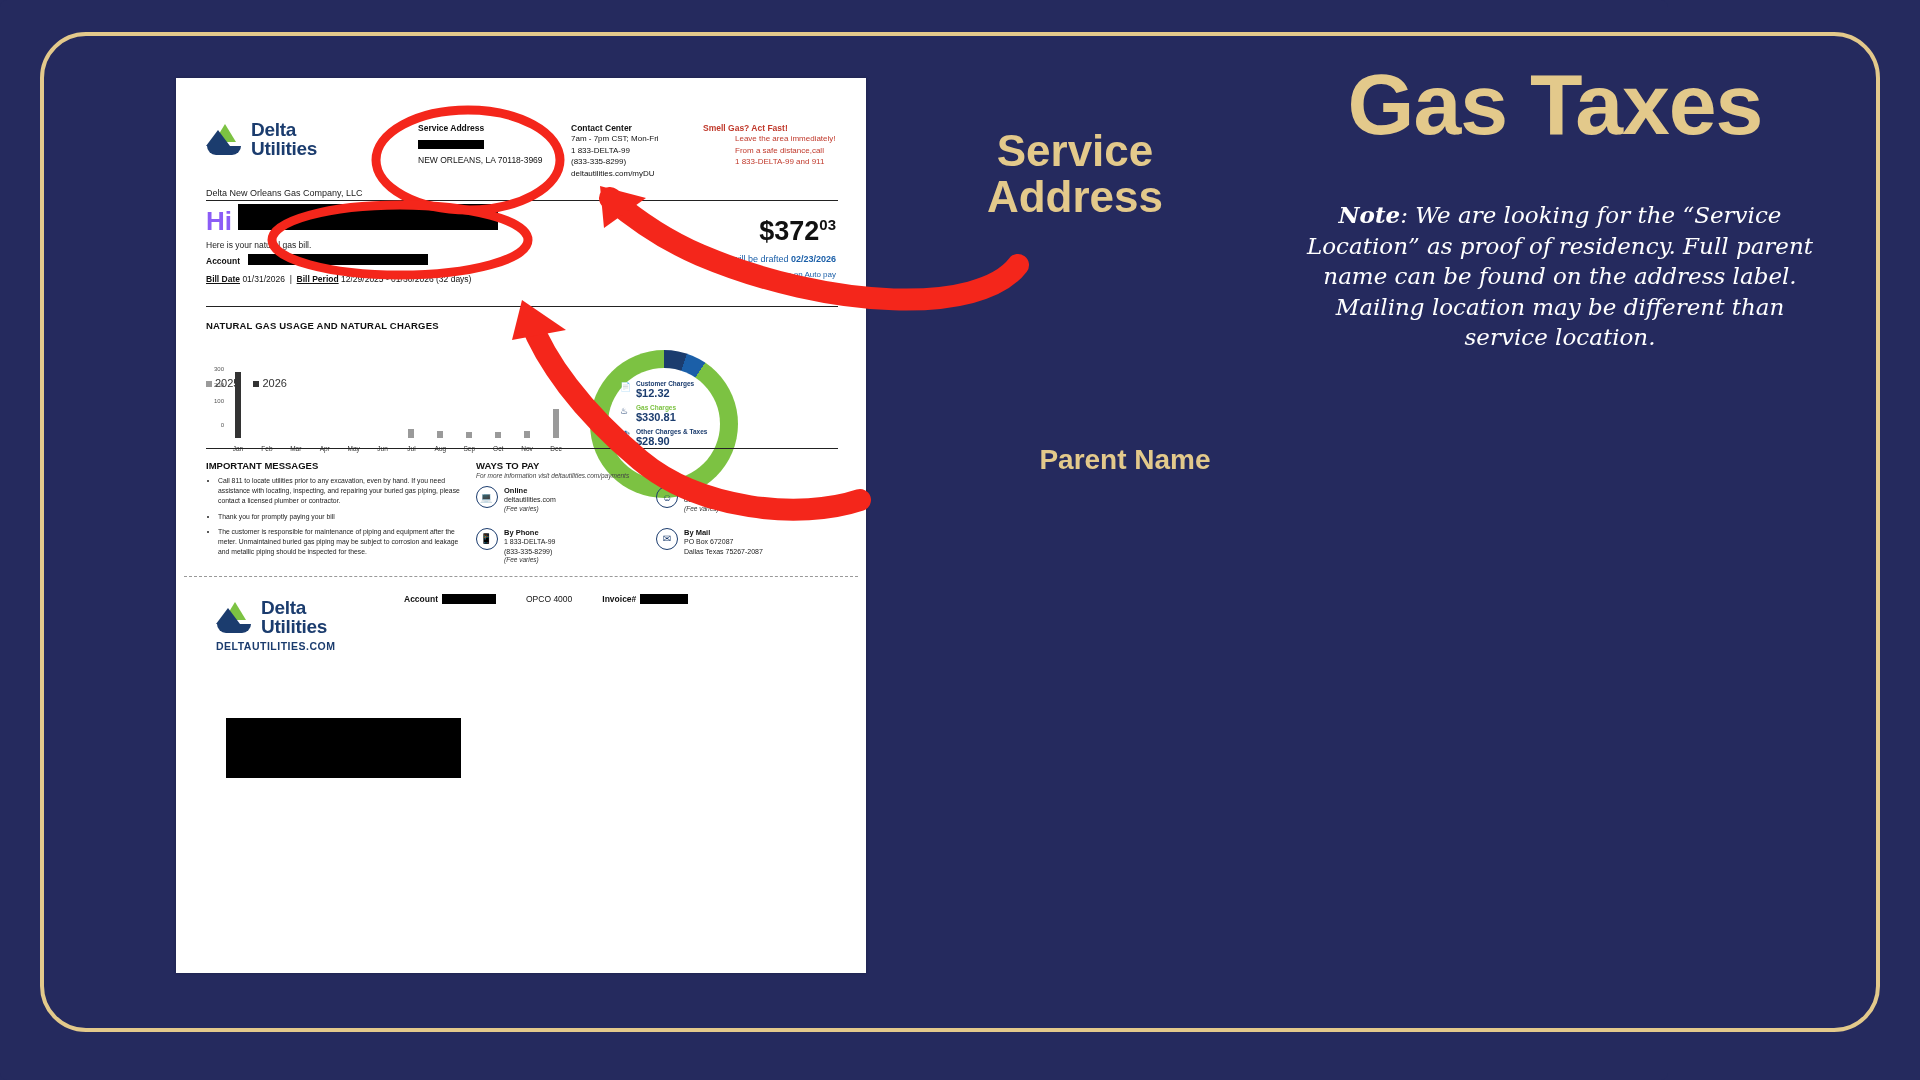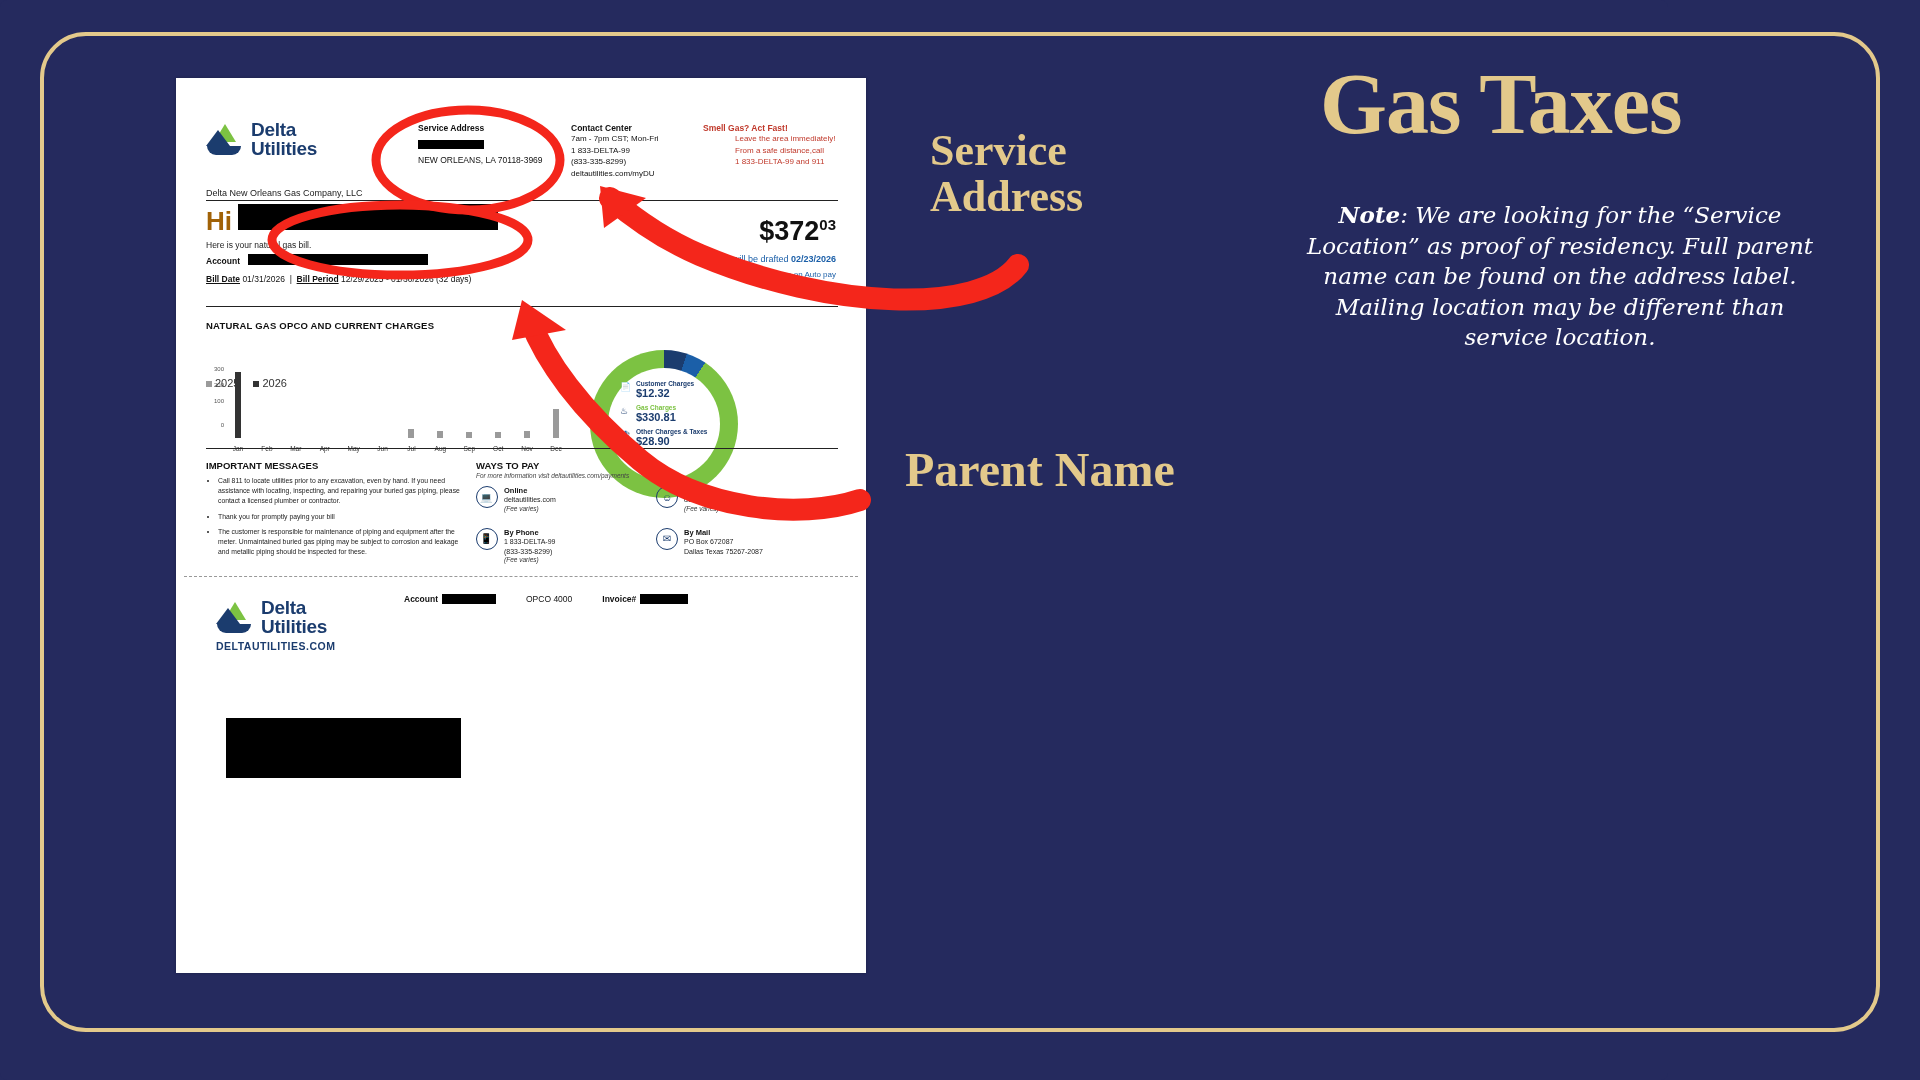--- a/index.html
+++ b/index.html
@@ -85,21 +85,21 @@
   .contact-title { font-size: 8.5px; font-weight: bold; color: #111; }
   .contact-line { font-size: 8px; color: #111; line-height: 1.45; }
 
   .smell-block { position: absolute; left: 527px; top: 45px; width: 140px; }
   .smell-title { font-size: 8.5px; font-weight: bold; color: #c0392b; }
   .smell-line { font-size: 8px; color: #c0392b; line-height: 1.45; padding-left: 32px; }
 
   .rule { position: absolute; left: 30px; width: 632px; height: 1px; background: #222; }
 
   
-  .greet { position: absolute; left: 30px; top: 128px; font-size: 26px; font-weight: bold; color: #a16207; }
+  .greet { position: absolute; left: 30px; top: 128px; font-size: 26px; font-weight: bold; color: #8b5cf6; }
   .greet-bar { position: absolute; left: 62px; top: 126px; width: 260px; height: 26px; background: #000; }
   .sub-line { position: absolute; left: 30px; top: 162px; font-size: 8.5px; color: #222; }
   .acct-line { position: absolute; left: 30px; top: 178px; font-size: 8.5px; color: #111; font-weight: bold; }
   .acct-bar { position: absolute; left: 72px; top: 176px; width: 180px; height: 11px; background: #000; }
   .dates-line { position: absolute; left: 30px; top: 196px; font-size: 8.5px; color: #111; }
   .dates-line b { font-weight: bold; text-decoration: underline; }
 
   .amount { position: absolute; right: 30px; top: 138px; font-size: 27px; font-weight: bold; color: #111; text-align: right; }
   .amount sup { font-size: 15px; vertical-align: super; }
   .drafted { position: absolute; right: 30px; top: 176px; font-size: 9px; color: #1b5fa8; text-align: right; }
@@ -162,25 +162,25 @@
 
   .stub-box { position: absolute; left: 228px; top: 534px; width: 300px; height: 34px; border: 1px solid #333; display: flex; }
   .stub-box .left { flex: 1 1 auto; display: flex; align-items: center; justify-content: center; font-size: 10px; color: #111; }
   .stub-box .right { width: 108px; border-left: 1px solid #333; display: flex; align-items: center; justify-content: center; font-size: 10px; color: #111; }
 
   .big-redact { position: absolute; left: 50px; top: 640px; width: 235px; height: 60px; background: #000; }
 
   
   .ann-title {
     position: absolute; color: #e3c98b; font-weight: bold;
-    font-family: Liberation Serif, serif;
-    text-align: left; line-height: 1.04;
+    font-family: Liberation Sans, sans-serif;
+    text-align: center; line-height: 1.04;
   }
   #ann-service { left: 930px; top: 128px; width: 290px; font-size: 44px; }
-  #ann-parent { left: 905px; top: 445px; width: 440px; font-size: 48px; }
+  #ann-parent { left: 905px; top: 445px; width: 440px; font-size: 28px; }
   #ann-gasbill { left: 1320px; top: 60px; width: 470px; font-size: 86px; letter-spacing: -1px; }
   .note {
     position: absolute; left: 1300px; top: 200px; width: 520px;
     color: #ffffff; font-size: 23px; line-height: 1.33; text-align: center;
     font-style: italic; font-family: "DejaVu Serif", serif;
   }
   .note b { font-weight: bold; font-style: italic; margin-top: 36px; }
 
   .svg-layer { position: absolute; left: 0; top: 0; width: 1920px; height: 1080px; pointer-events: none; }
 </style>
@@ -247,21 +247,21 @@
     <div class="amount">
       <span>$372</span><sup>03</sup>
     </div>
     <div class="drafted">
       <span>Amount will be drafted </span><b>02/23/2026</b>
     </div>
     <div class="autopay">You are on Auto pay</div>
 
     <div class="rule" style="top:228px;"></div>
 
-    <div class="sec-title">NATURAL GAS OPCO AND CURRENT CHARGES</div>
+    <div class="sec-title">NATURAL GAS USAGE AND NATURAL CHARGES</div>
 
     <div class="legend">
       <div><span class="sw"></span><span>2025</span></div>
       <div><span class="sw2"></span><span>2026</span></div>
     </div>
 
     <div class="chart">
       <div class="ylab" style="top:0px;">300</div>
       <div class="ylab" style="top:16px;">200</div>
       <div class="ylab" style="top:32px;">100</div>

